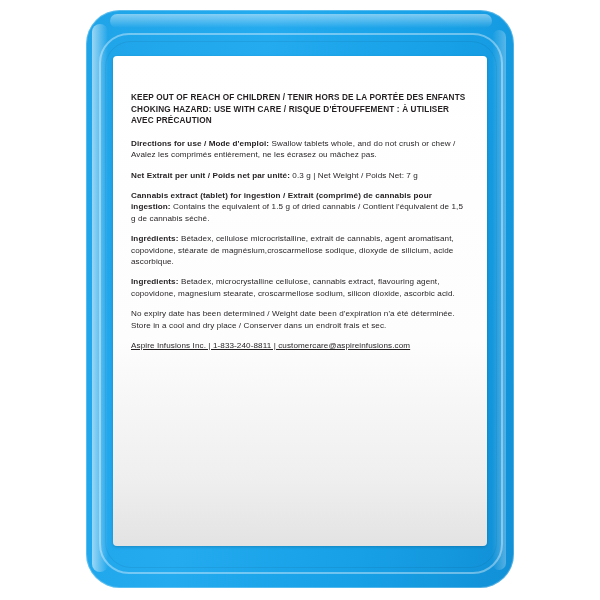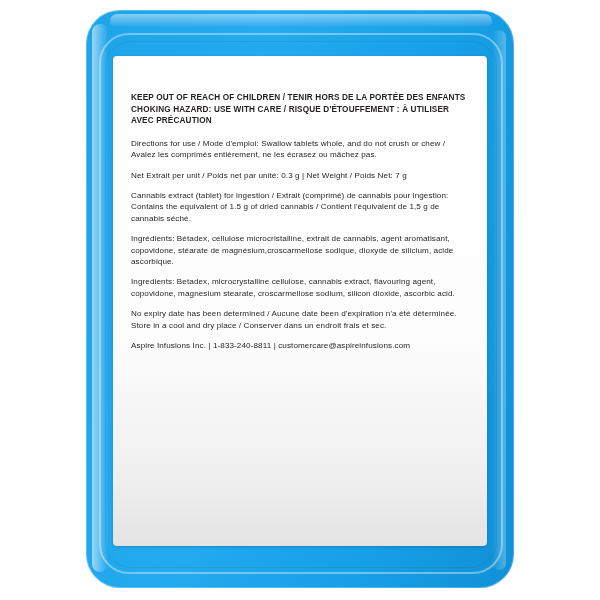--- a/index.html
+++ b/index.html
@@ -101,22 +101,22 @@
     left: 18px;
     top: 36px;
     width: 338px;
     color: #231f20;
     font-size: 8.1px;
     line-height: 11.4px;
     letter-spacing: 0.1px;
   }
 
   .blk { margin: 0 0 9px 0; }
-  .blk:last-child { margin-bottom: 0; }
-  b { font-weight: normal; }
+  .blk:last-child { margin-bottom: 0; text-decoration: underline; }
+  b { font-weight: bold; }
 
   .warn {
     font-weight: bold;
     font-size: 8.2px;
     line-height: 11.6px;
     letter-spacing: 0.15px;
     margin: 0 0 11px 0;
   }
 
   .contact {
@@ -144,20 +144,20 @@
       <p class="blk"><b>Directions for use / Mode d'emploi:</b><span> Swallow tablets whole, and do not crush or chew / Avalez les comprimés entièrement, ne les écrasez ou  mâchez pas.</span></p>
 
       <p class="blk"><b>Net Extrait per unit / Poids net par unité:</b><span> 0.3 g | Net Weight / Poids Net: 7 g</span></p>
 
       <p class="blk"><b>Cannabis extract (tablet) for ingestion / Extrait (comprimé) de cannabis pour ingestion:</b><span> Contains the equivalent of 1.5 g of dried cannabis / Contient l'équivalent de 1,5 g de cannabis séché.</span></p>
 
       <p class="blk"><b>Ingrédients:</b><span> Bétadex, cellulose microcristalline, extrait de cannabis, agent aromatisant, copovidone, stéarate de magnésium,croscarmellose sodique, dioxyde de silicium, acide ascorbique.</span></p>
 
       <p class="blk"><b>Ingredients:</b><span> Betadex, microcrystalline cellulose, cannabis extract, flavouring agent, copovidone, magnesium stearate, croscarmellose sodium, silicon dioxide, ascorbic acid.</span></p>
 
-      <p class="blk">No expiry date has been determined / Aucune date been d'expiration n'a été déterminée. Store in a cool and dry place / Conserver dans un endroit frais et sec.</p>
+      <p class="blk">No expiry date has been determined / Weight date been d'expiration n'a été déterminée. Store in a cool and dry place / Conserver dans un endroit frais et sec.</p>
 
       <p class="blk contact">Aspire Infusions Inc. | 1-833-240-8811 | customercare@aspireinfusions.com</p>
 
     </div>
   </div>
 
 </div>
 
 </body></html>

